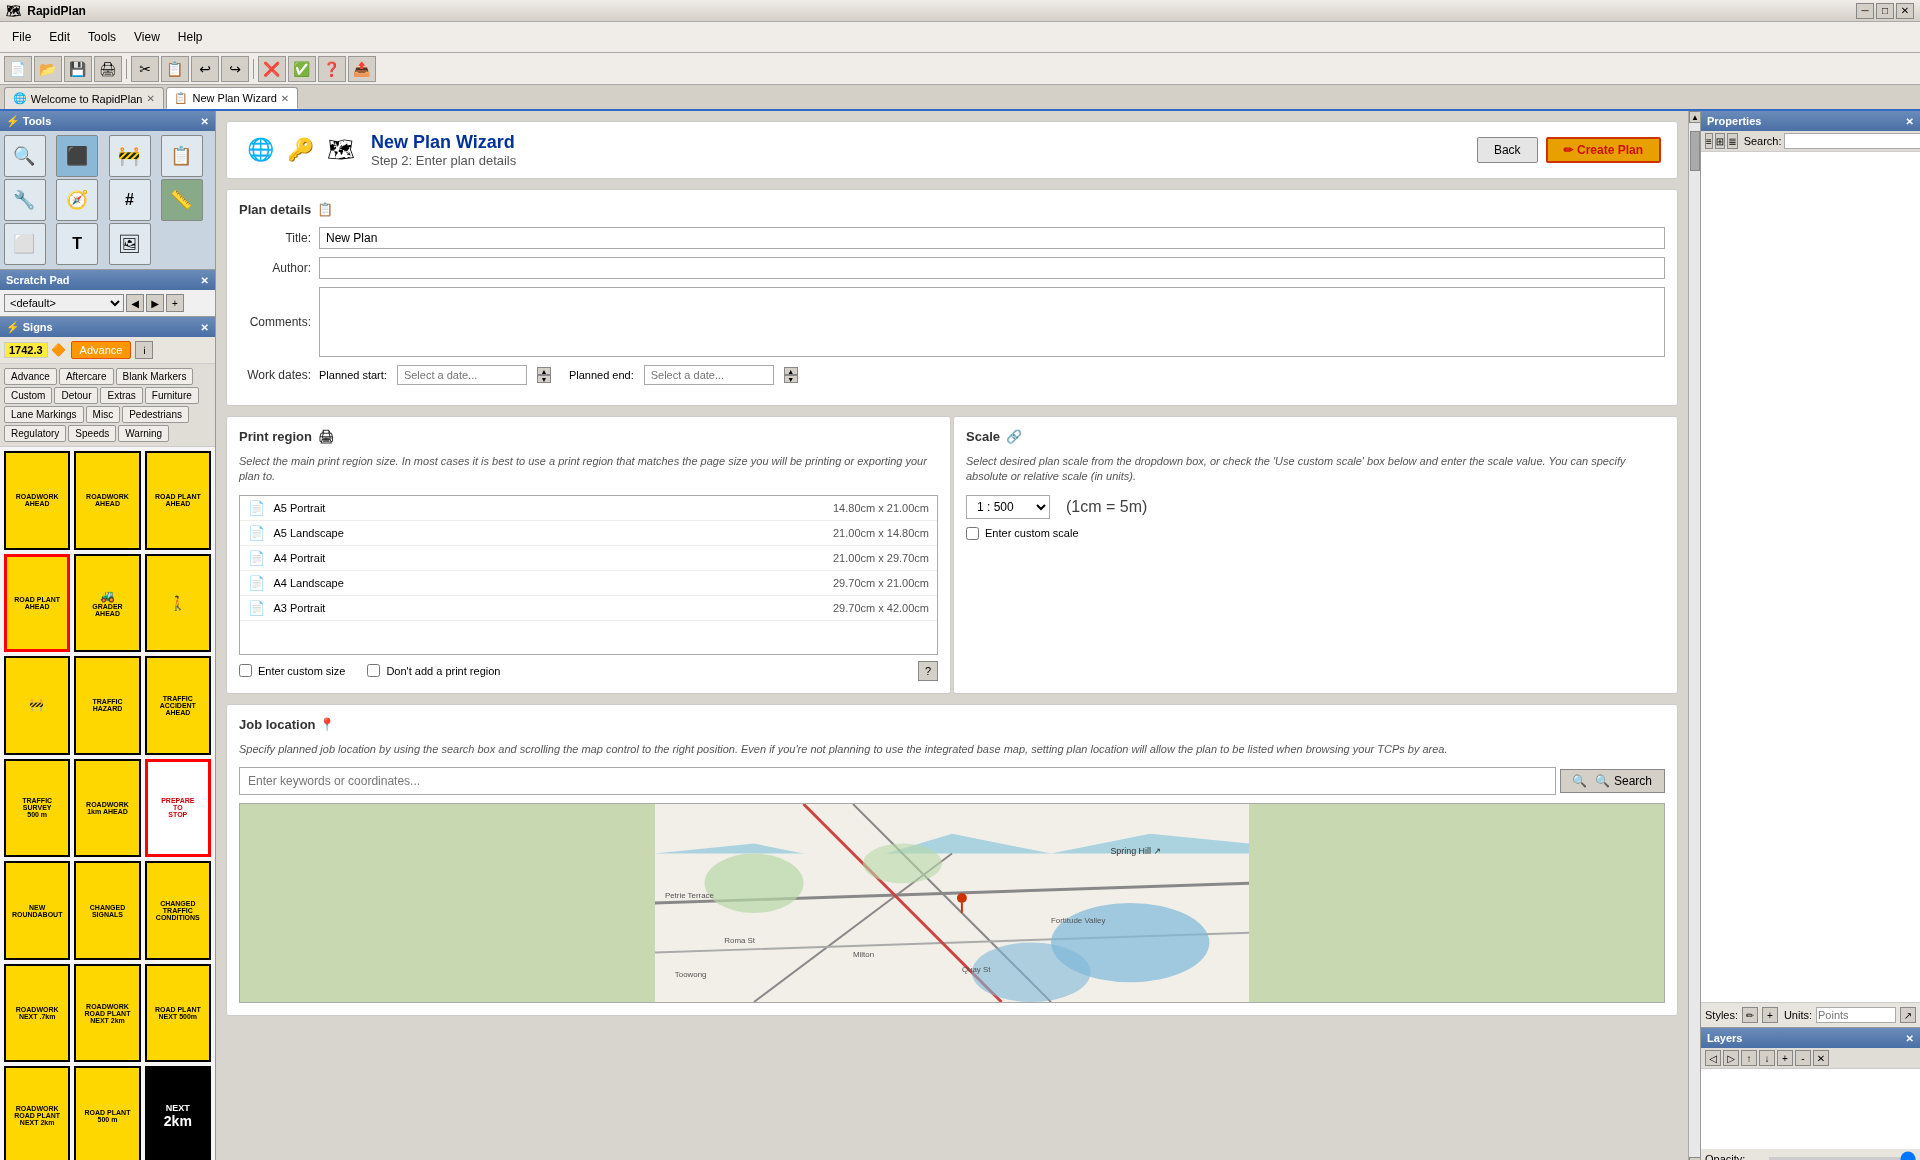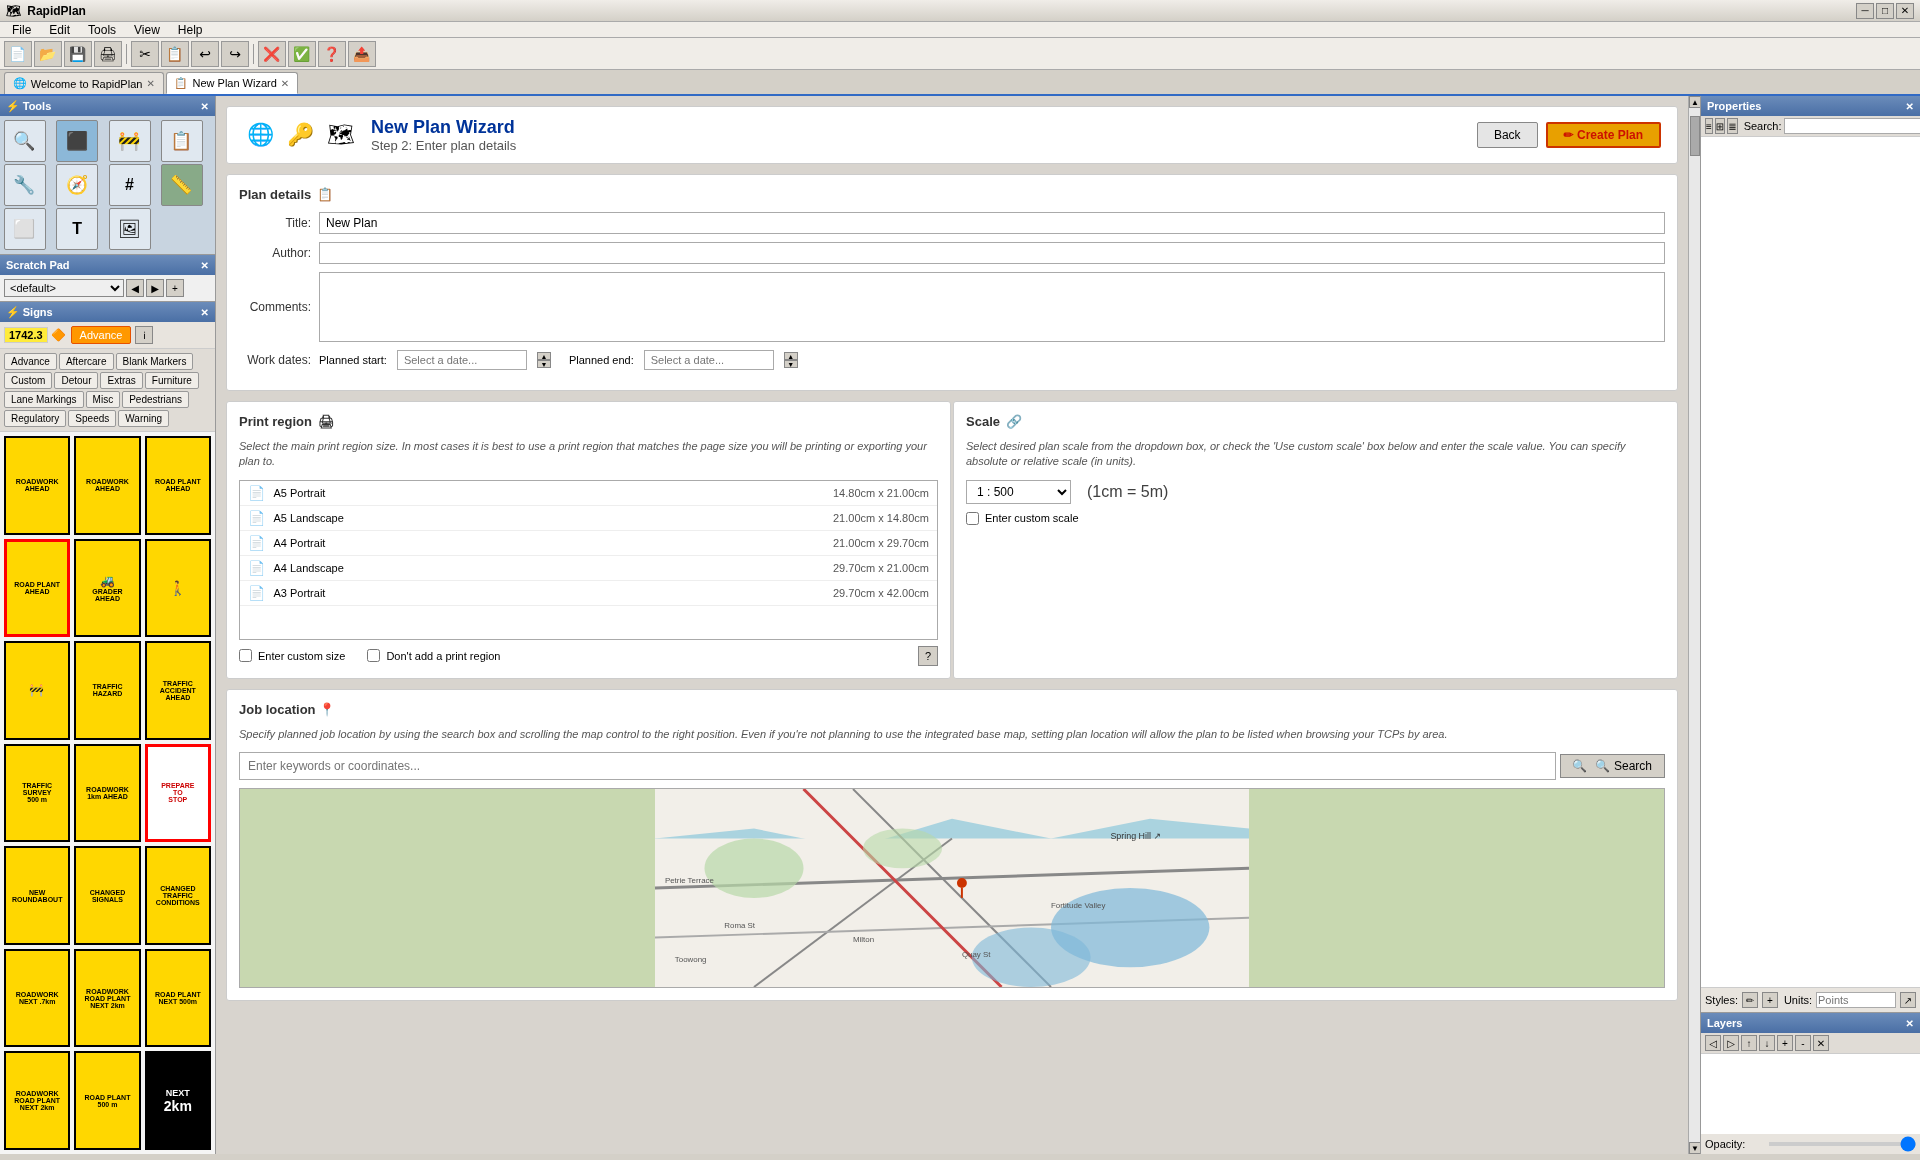--- a/index.html
+++ b/index.html
@@ -5,21 +5,21 @@
     * { box-sizing: border-box; margin: 0; padding: 0; }
     body { font-family: 'Segoe UI', Tahoma, sans-serif; font-size: 12px; background: #d4d0c8; overflow: hidden; width: 1920px; height: 1160px; }
 
     
     .title-bar { display: flex; align-items: center; justify-content: space-between; background: linear-gradient(to bottom, #f0ede8, #d4d0c8); height: 22px; padding: 0 6px; border-bottom: 1px solid #aaa; }
     .title-bar-left { display: flex; align-items: center; gap: 6px; font-size: 12px; font-weight: bold; }
     .title-bar-right { display: flex; gap: 2px; }
     .title-btn { width: 18px; height: 16px; background: #d4d0c8; border: 1px solid #888; font-size: 10px; display: flex; align-items: center; justify-content: center; cursor: pointer; }
 
     
-    .menu-bar { display: flex; align-items: center; background: #f0ede8; height: 16px; border-bottom: 1px solid #aaa; padding: 0 4px; gap: 2px; }
+    .menu-bar { display: flex; align-items: center; background: #f0ede8; height: 31px; border-bottom: 1px solid #aaa; padding: 0 4px; gap: 2px; }
     .menu-item { padding: 2px 8px; font-size: 12px; cursor: pointer; }
 
     
     .toolbar { display: flex; align-items: center; background: #f0ede8; height: 32px; border-bottom: 1px solid #aaa; padding: 2px 4px; gap: 2px; }
     .tb-btn { width: 28px; height: 26px; background: #d4d0c8; border: 1px solid #999; display: flex; align-items: center; justify-content: center; cursor: pointer; font-size: 14px; }
     .tb-sep { width: 1px; height: 20px; background: #999; margin: 0 2px; }
 
     
     .tab-bar { display: flex; align-items: flex-end; background: #d4d0c8; height: 26px; border-bottom: 2px solid #316ac5; padding: 0 4px; gap: 2px; }
     .tab { display: flex; align-items: center; gap: 4px; padding: 3px 8px; background: #e8e4de; border: 1px solid #999; border-bottom: none; border-radius: 3px 3px 0 0; font-size: 11px; cursor: pointer; height: 22px; }
@@ -84,21 +84,21 @@
 
     
     .print-list { border: 1px solid #aaa; height: 160px; overflow-y: auto; background: white; }
     .print-list-item { display: flex; align-items: center; gap: 8px; padding: 4px 8px; border-bottom: 1px solid #eee; font-size: 11px; cursor: pointer; }
     .print-icon { font-size: 14px; color: #4477cc; }
 
     .checkbox-row { display: flex; align-items: center; gap: 6px; font-size: 11px; margin-top: 6px; }
 
     
     .scale-row { display: flex; align-items: center; gap: 8px; margin-bottom: 8px; }
-    .scale-select { padding: 3px 6px; border: 1px solid #aaa; font-size: 12px; background: white; width: 105px; }
+    .scale-select { padding: 3px 6px; border: 1px solid #aaa; font-size: 12px; background: white; width: 84px; }
 
     
     .search-row { display: flex; gap: 4px; margin-bottom: 8px; align-items: center; }
     .search-input { flex: 1; border: 1px solid #aaa; padding: 6px 8px; font-size: 12px; color: #aaa; }
     .search-btn { display: flex; align-items: center; gap: 4px; padding: 4px 12px; background: #d4d0c8; border: 1px solid #888; cursor: pointer; font-size: 12px; }
 
     
     .map-container { width: 100%; height: 200px; background: #c8d8b0; overflow: hidden; position: relative; border: 1px solid #aaa; }
 
     

